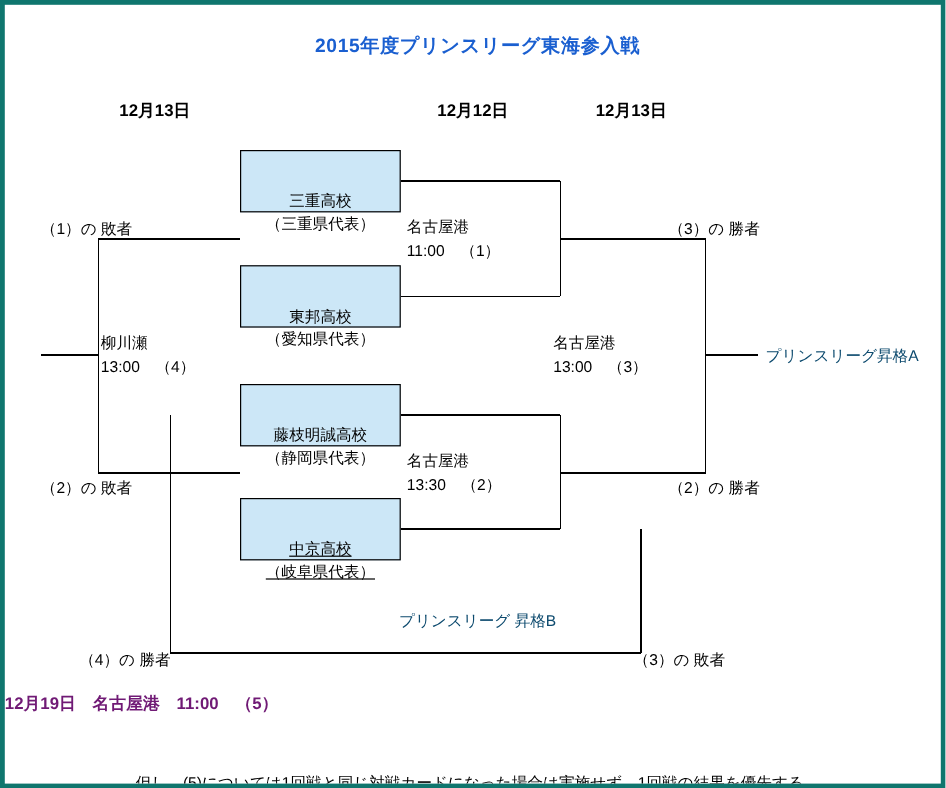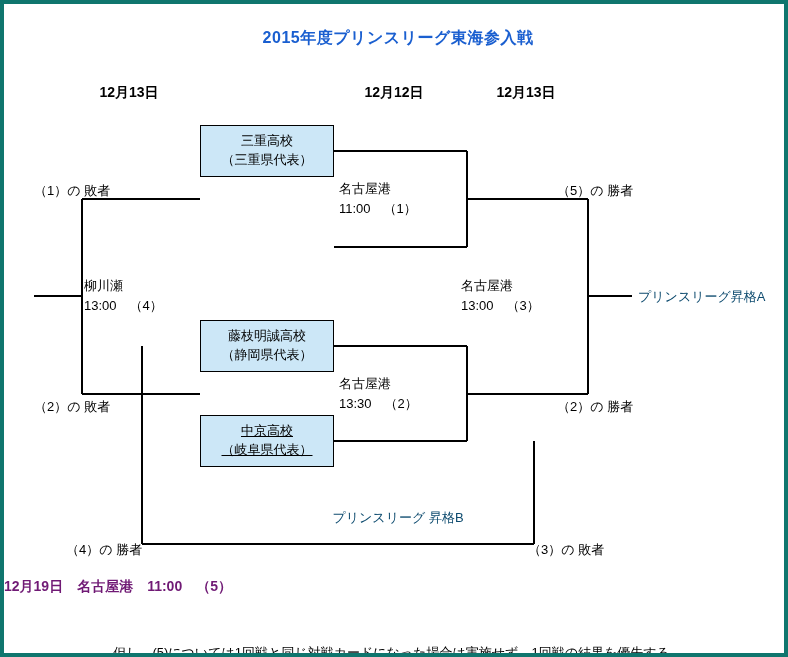--- a/index.html
+++ b/index.html
@@ -51,21 +51,21 @@
   .team-box {
     background: #CCE7F7;
     border: 1px solid #000000;
     text-align: center;
     font-size: 13px;
     color: #000000;
     line-height: 1.45;
     padding-top: 6px;
     white-space: nowrap;
   }
-  .team-box .team-name { display: block; }
+  .team-box .team-name { display: block; margin-top: 27px; }
   .team-box .team-pref { display: block; }
   .match-label {
     font-size: 13px;
     color: #000000;
     text-align: left;
     line-height: 1.5;
     white-space: nowrap;
   }
   .match-label .venue { display: block; }
   .match-label .time { display: block; }
@@ -131,20 +131,24 @@
 
   <div class="abs date-header" style="left:65px; top:80px; width:120px;">12月13日</div>
   <div class="abs date-header" style="left:330px; top:80px; width:120px;">12月12日</div>
   <div class="abs date-header" style="left:462px; top:80px; width:120px;">12月13日</div>
 
   <div class="abs team-box" style="left:196px; top:121px; width:134px; height:52px;">
     <span class="team-name">三重高校</span>
     <span class="team-pref">（三重県代表）</span>
   </div>
 
+  <div class="abs team-box" style="left:196px; top:217px; width:134px; height:52px;">
+    <span class="team-name">東邦高校</span>
+    <span class="team-pref">（愛知県代表）</span>
+  </div>
 
   <div class="abs team-box" style="left:196px; top:316px; width:134px; height:52px;">
     <span class="team-name">藤枝明誠高校</span>
     <span class="team-pref">（静岡県代表）</span>
   </div>
 
   <div class="abs team-box" style="left:196px; top:411px; width:134px; height:52px;text-decoration:underline;">
     <span class="team-name">中京高校</span>
     <span class="team-pref">（岐阜県代表）</span>
   </div>
@@ -164,21 +168,21 @@
     <span class="time">13:00　（3）</span>
   </div>
 
   <div class="abs match-label" style="left:80px; top:272px; width:120px;">
     <span class="venue">柳川瀬</span>
     <span class="time">13:00　（4）</span>
   </div>
 
   <div class="abs side-label" style="left:30px; top:178px;">（1）の 敗者</div>
   <div class="abs side-label" style="left:30px; top:394px;">（2）の 敗者</div>
-  <div class="abs side-label" style="left:553px; top:178px;">（5）の 勝者</div>
+  <div class="abs side-label" style="left:553px; top:178px;">（3）の 勝者</div>
   <div class="abs side-label" style="left:553px; top:394px;">（2）の 勝者</div>
   <div class="abs side-label" style="left:62px; top:537px;">（4）の 勝者</div>
   <div class="abs side-label" style="left:524px; top:537px;">（3）の 敗者</div>
 
   <div class="abs promo-label" style="left:634px; top:284px;">プリンスリーグ昇格A</div>
   <div class="abs promo-label" style="left:0px; top:505px; width:788px; text-align:center;">プリンスリーグ 昇格B</div>
 
   <div class="abs footnote-main" style="left:0px; top:574px; width:788px;">12月19日　名古屋港　11:00　（5）</div>
   <div class="abs footnote-sub" style="left:0px; top:600px; width:788px;margin-top:40px;">但し、(5)については1回戦と同じ対戦カードになった場合は実施せず、1回戦の結果を優先する。</div>
 

